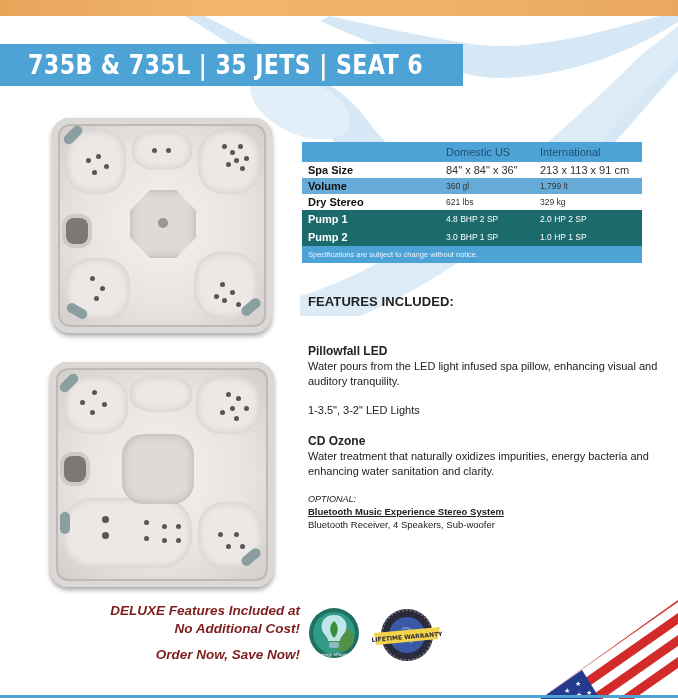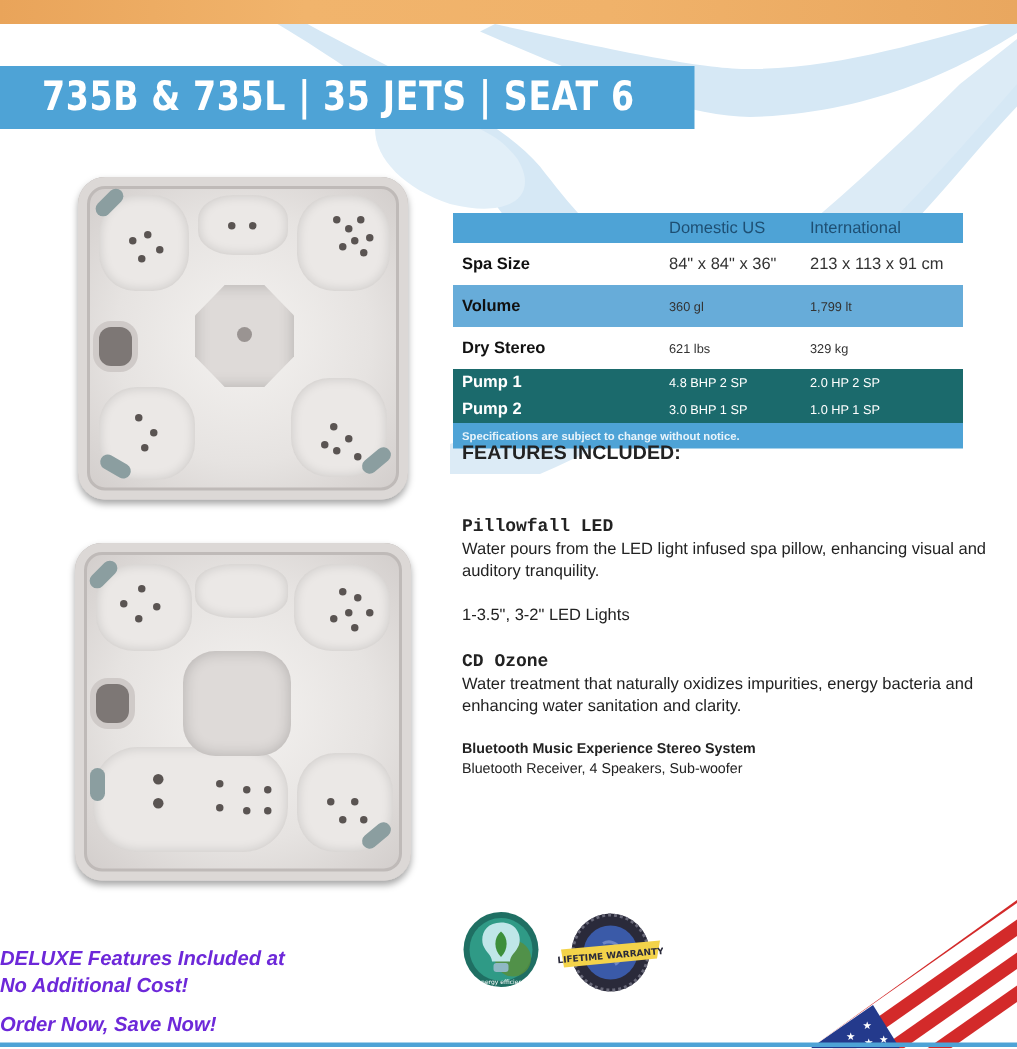--- a/index.html
+++ b/index.html
@@ -10,41 +10,41 @@
   .title-text { position:absolute; left:28px; top:47px; font-family:"DejaVu Sans", sans-serif; font-weight:bold; font-size:27px; color:#ffffff; letter-spacing:0.5px; transform:scaleX(0.82); transform-origin:left center; white-space:nowrap; line-height:36px; }
   .tub { position:absolute; border-radius:18px; background:radial-gradient(ellipse at 50% 50%,#f4f2f0 0%,#e6e3e1 55%,#cfcac8 100%); box-shadow:0 3px 5px rgba(0,0,0,0.35), inset 0 0 0 6px #dcd8d6, inset 0 0 0 8px #bfbab8; }
   .tub-1 { left:52px; top:118px; width:220px; height:215px; }
   .tub-2 { left:50px; top:362px; width:224px; height:225px; }
   .tub .seat { position:absolute; background:#ebe8e6; border-radius:40%; box-shadow:inset 0 0 8px rgba(0,0,0,0.15); }
   .tub .center { position:absolute; background:#dedad8; box-shadow:inset 0 0 10px rgba(0,0,0,0.2); }
   .tub .jet { position:absolute; width:5px; height:5px; border-radius:50%; background:#5a5452; }
   .tub .pillow { position:absolute; width:22px; height:10px; border-radius:5px; background:#8b9ea0; }
   .tub .filter { position:absolute; width:22px; height:26px; border-radius:8px; background:#7d7775; box-shadow:0 0 0 4px #cfcac8; }
   .spec-table { position:absolute; left:302px; top:142px; width:340px; border-collapse:collapse; font-size:11px; }
-  .spec-table td { padding:0; height:28px; vertical-align:middle; }
+  .spec-table td { padding:0; height:16px; vertical-align:middle; }
   .spec-table .c1 { width:138px; padding-left:6px; font-weight:bold; font-size:11px; color:#111; }
   .spec-table .c2 { width:94px; color:#333; }
   .spec-table .c3 { color:#333; }
   .row-head { background:#4ea3d6; }
   .row-head td { color:#1e4f73 !important; font-size:11px; height:20px; }
   .row-white { background:#ffffff; }
   .row-blue { background:#67acd9; }
   .row-dark { background:#1b6a6c; }
   .row-dark td { color:#ffffff !important; height:18px; }
   .row-note { background:#4ea3d6; }
-  .row-note td { color:#e8f4fb !important; font-size:7.5px; font-weight:bold; height:17px; }
+  .row-note td { color:#e8f4fb !important; font-size:7.5px; font-weight:normal; height:17px; }
   .small { font-size:8.5px; }
   .features { position:absolute; left:308px; top:294px; width:360px; color:#222; }
   .feat-heading { font-weight:bold; font-size:13px; letter-spacing:0.1px; margin:0; }
-  .feat-title { font-weight:bold; font-size:12px; margin:0; line-height:15px;font-family:Liberation Mono, monospace; }
+  .feat-title { font-weight:bold; font-size:12px; margin:0; line-height:15px; }
   .feat-desc { font-size:11px; margin:0; line-height:15px; color:#222; }
   .opt-label { font-size:9px; font-style:italic; margin:0; line-height:12px; }
-  .opt-title { font-size:9.5px; font-weight:bold; margin:0; line-height:13px; }
+  .opt-title { font-size:9.5px; font-weight:bold; margin:0; line-height:13px;text-decoration:underline; }
   .opt-desc { font-size:9.5px; margin:0; line-height:13px; }
-  .promo { position:absolute; left:0; top:602px; width:300px; text-align:left; font-style:italic; font-weight:bold; color:#6d28d9;margin-top:28px; }
+  .promo { position:absolute; left:0; top:602px; width:300px; text-align:right; font-style:italic; font-weight:bold; color:#7f1d1d; }
   .promo .l1 { font-size:13.5px; line-height:18px; margin:0; }
   .promo .l3 { font-size:13.5px; line-height:18px; margin:8px 0 0 0; }
   .badge { position:absolute; }
   .bottom-rule { position:absolute; left:0; top:695px; width:678px; height:3px; background:#4ea3d6; }
   .flag { position:absolute; left:530px; top:600px; width:148px; height:99px; }
 </style>
 </head>
 <body>
 
 <div class="top-band"></div>
@@ -178,20 +178,21 @@
   <div>
     <p class="feat-desc">1-3.5", 3-2" LED Lights</p>
   </div>
   <div style="height:16px;"></div>
   <div>
     <p class="feat-title">CD Ozone</p>
     <p class="feat-desc">Water treatment that naturally oxidizes impurities, energy bacteria and enhancing water sanitation and clarity.</p>
   </div>
   <div style="height:14px;"></div>
   <div>
+    <p class="opt-label">OPTIONAL:</p>
     <p class="opt-title">Bluetooth Music Experience Stereo System</p>
     <p class="opt-desc">Bluetooth Receiver, 4 Speakers, Sub-woofer</p>
   </div>
 </div>
 
 <div class="promo">
   <p class="l1">DELUXE Features Included at</p>
   <p class="l1">No Additional Cost!</p>
   <p class="l3">Order Now, Save Now!</p>
 </div>

